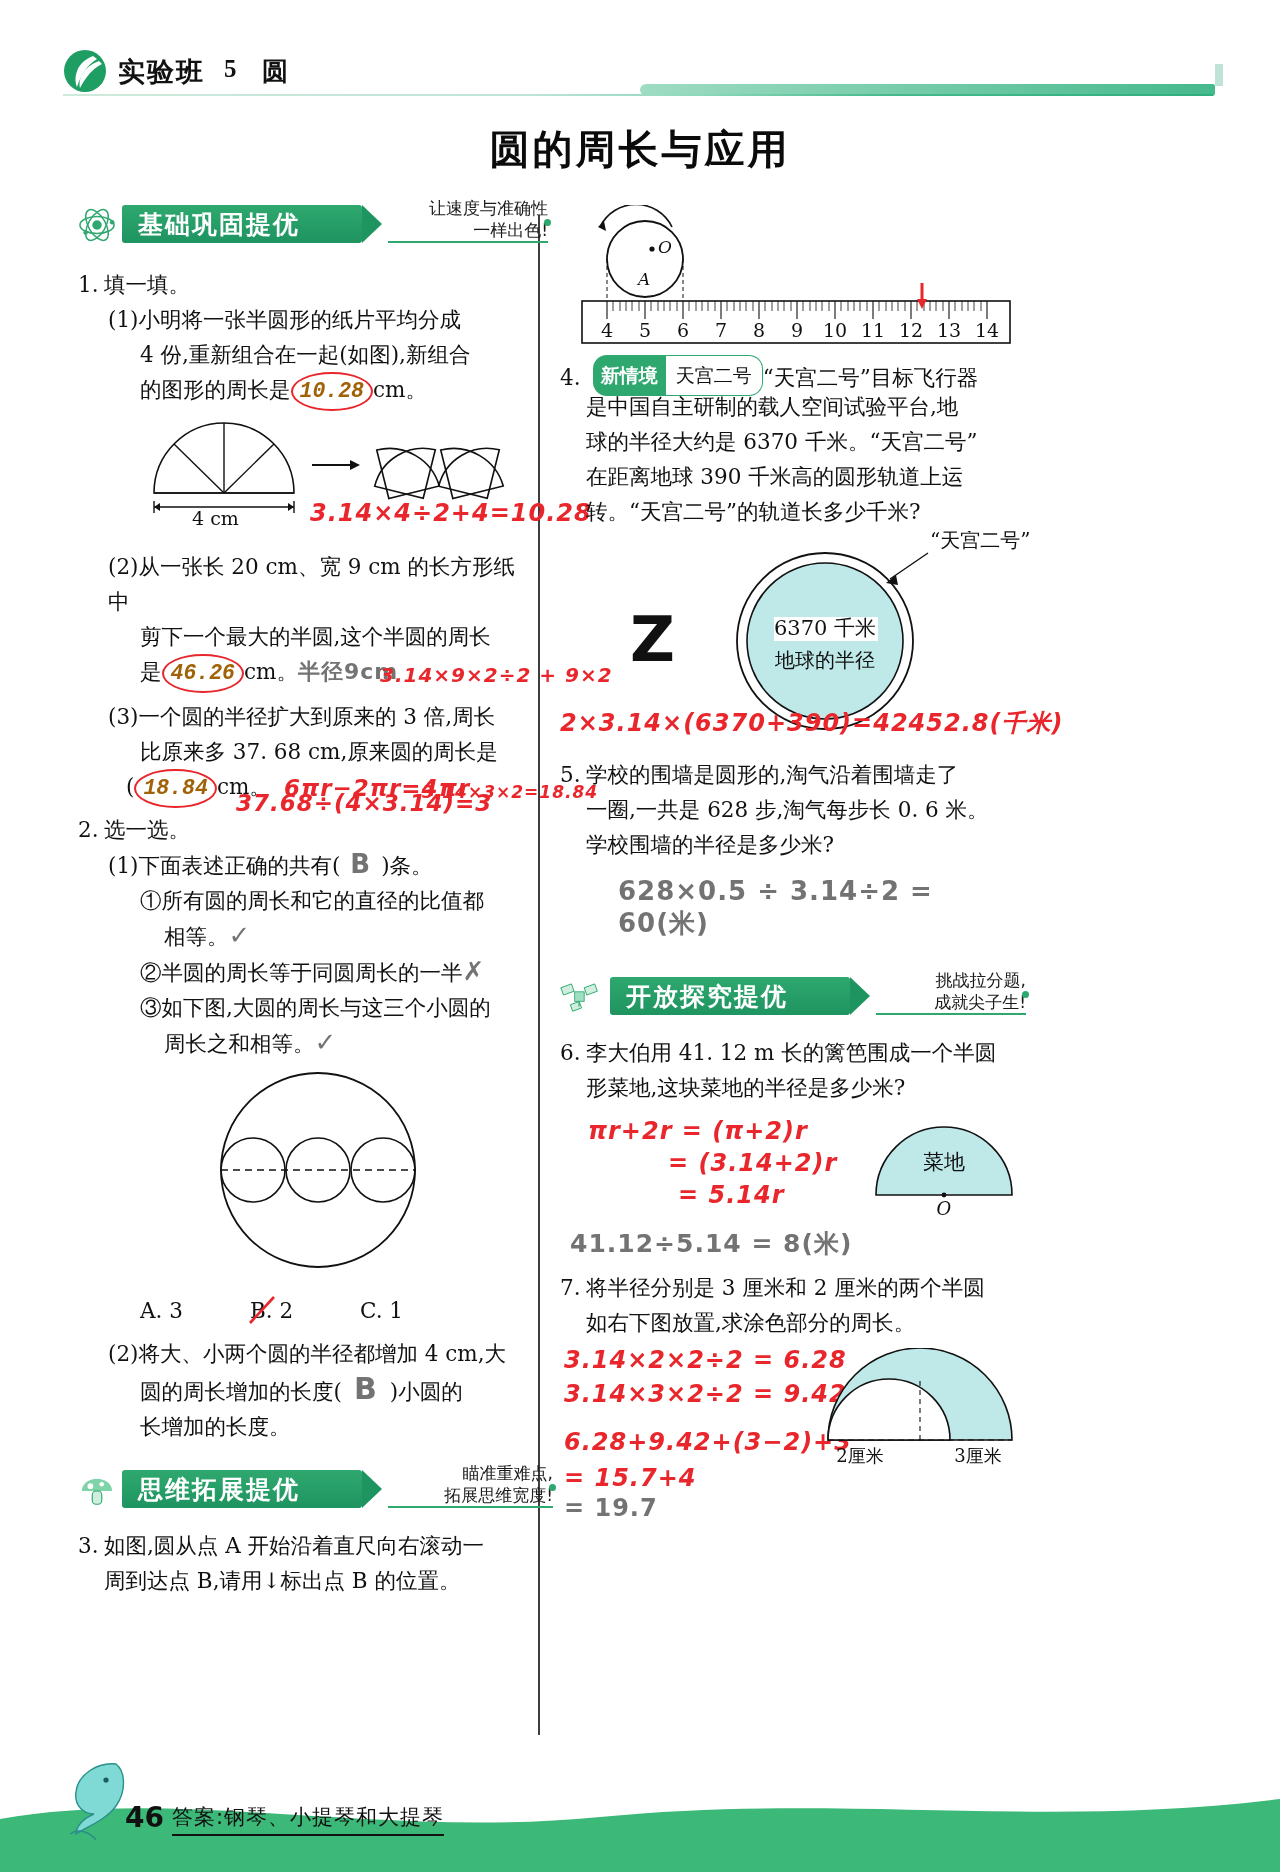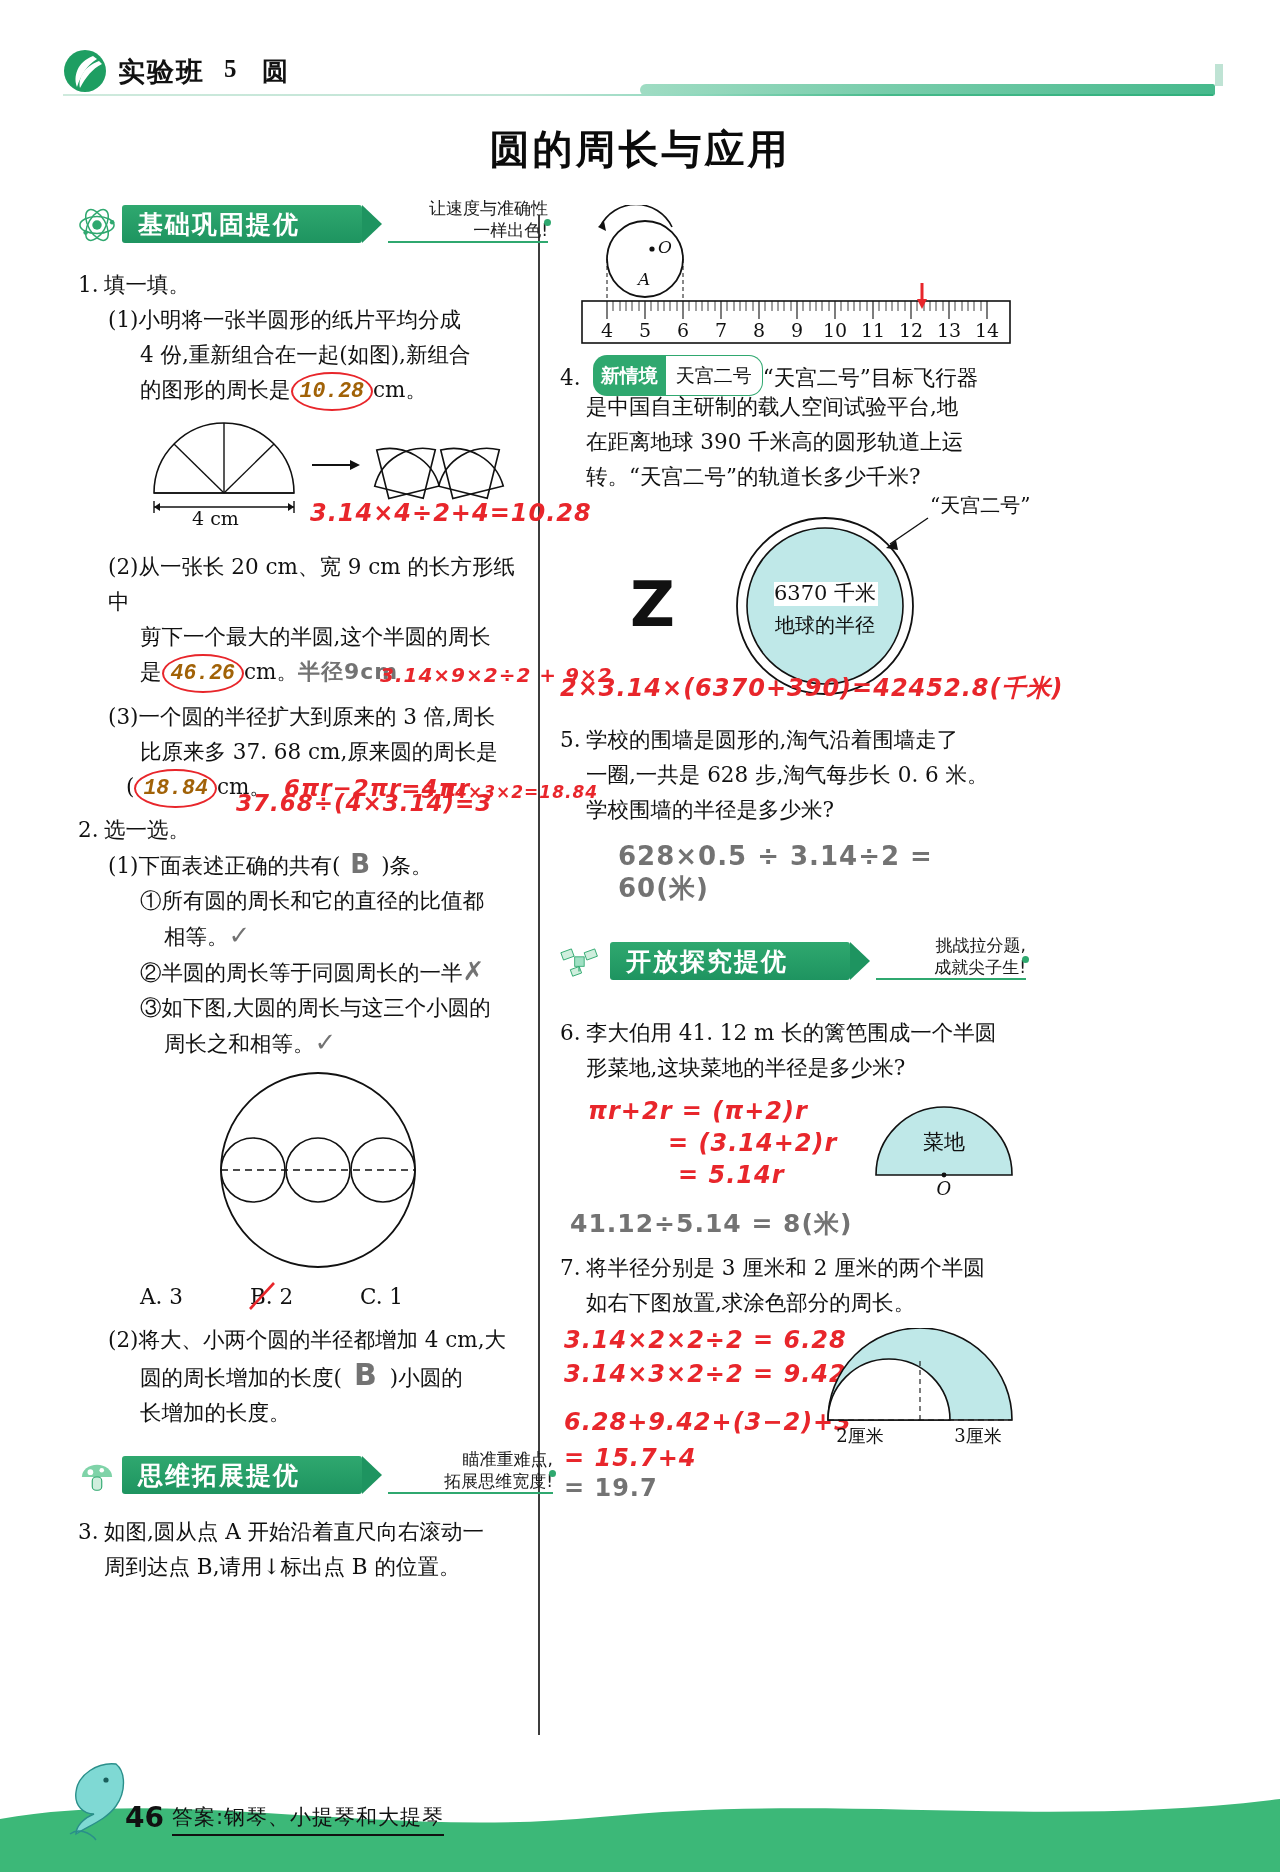--- a/index.html
+++ b/index.html
@@ -210,21 +210,21 @@
     <div class="fig" style="height:208px;margin-left:120px;margin-top:6px">
       <svg width="240" height="206" viewBox="0 0 240 206">
         <circle cx="120" cy="103" r="97" fill="none" stroke="#111" stroke-width="1.8"></circle>
         <circle cx="55" cy="103" r="32" fill="none" stroke="#111" stroke-width="1.6"></circle>
         <circle cx="120" cy="103" r="32" fill="none" stroke="#111" stroke-width="1.6"></circle>
         <circle cx="185" cy="103" r="32" fill="none" stroke="#111" stroke-width="1.6"></circle>
         <line x1="23" y1="103" x2="217" y2="103" stroke="#111" stroke-width="1.3" stroke-dasharray="7 5"></line>
       </svg>
     </div>
 
-    <div class="sub" style="margin-left:62px;margin-top:4px;position:relative">
+    <div class="sub" style="margin-left:62px;margin-top:18px;position:relative">
       <span style="display:inline-block;width:110px">A. 3</span><span style="display:inline-block;width:110px">B. 2</span><span>C. 1</span>
       <svg style="position:absolute;left:104px;top:2px" width="40" height="32">
         <line x1="6" y1="28" x2="30" y2="2" stroke="#e8262b" stroke-width="2.6"></line>
       </svg>
     </div>
 
     <div class="sub" style="margin-top:8px">
       <span>(2)</span><span>将大、小两个圆的半径都增加 4 cm,大</span>
     </div>
     <div class="sub sub2">
@@ -355,20 +355,21 @@
       </svg>
     </div>
 
     <div class="q" style="margin-top:10px;position:relative;height:34px">
       <span class="n">4.</span>
       <span style="display:inline-block;background:#2fa86f;color:#fff;font-size:19px;font-weight:bold;
                    padding:3px 8px;border-radius:14px 0 0 14px;font-family:'DejaVu Sans',sans-serif;vertical-align:3px">新情境</span><span style="display:inline-block;border:1.6px solid #2fa86f;border-left:none;color:#111;font-size:19px;
                    padding:2px 10px;border-radius:0 14px 14px 0;font-family:'DejaVu Sans',sans-serif;vertical-align:3px">天宫二号</span><span style="font-size:21.5px">“天宫二号”目标飞行器</span>
     </div>
     <div class="sub" style="margin-left:26px">是中国自主研制的载人空间试验平台,地</div>
+    <div class="sub" style="margin-left:26px">球的半径大约是 6370 千米。“天宫二号”</div>
     <div class="sub" style="margin-left:26px">在距离地球 390 千米高的圆形轨道上运</div>
     <div class="sub" style="margin-left:26px">转。“天宫二号”的轨道长多少千米?</div>
 
     <div class="fig" style="height:200px;margin-top:2px">
       <svg width="470" height="200" viewBox="0 0 470 200">
         <circle cx="265" cy="110" r="88" fill="#fff" stroke="#111" stroke-width="1.8"></circle>
         <circle cx="265" cy="110" r="78" fill="#bfe8e8" stroke="#111" stroke-width="1.6"></circle>
         <line x1="330" y1="48" x2="368" y2="22" stroke="#111" stroke-width="1.4"></line>
         <path d="M336 44 L326 52 L338 54 Z" fill="#111"></path>
         <rect x="214" y="86" width="104" height="24" fill="#fff" stroke="none"></rect>
@@ -400,21 +401,21 @@
       </div>
       <div class="bn-arrow" style="left:290px"></div>
       <div class="bn-slog" style="left:316px;width:150px">
         <div>挑战拉分题,</div>
         <div>成就尖子生!</div>
       </div>
       <div class="bn-ul" style="left:316px;top:36px;width:150px"></div>
       <div class="bn-dot" style="left:462px;top:14px"></div>
     </div>
 
-    <div class="q" style="margin-top:33px">
+    <div class="q" style="margin-top:18px">
       <span class="n">6.</span><span>李大伯用 41. 12 m 长的篱笆围成一个半圆</span>
     </div>
     <div class="sub" style="margin-left:26px">形菜地,这块菜地的半径是多少米?</div>
 
     <div class="fig" style="height:120px;margin-top:8px">
       <div class="hw-abs" style="left:28px;top:4px;font-size:24px">πr+2r = (π+2)r</div>
       <div class="hw-abs" style="left:108px;top:36px;font-size:24px">= (3.14+2)r</div>
       <div class="hw-abs" style="left:118px;top:68px;font-size:24px">= 5.14r</div>
       <svg style="position:absolute;left:300px;top:0" width="170" height="112">
         <path d="M16 82 A68 68 0 0 1 152 82 Z" fill="#bfe8e8" stroke="#111" stroke-width="1.6"></path>

